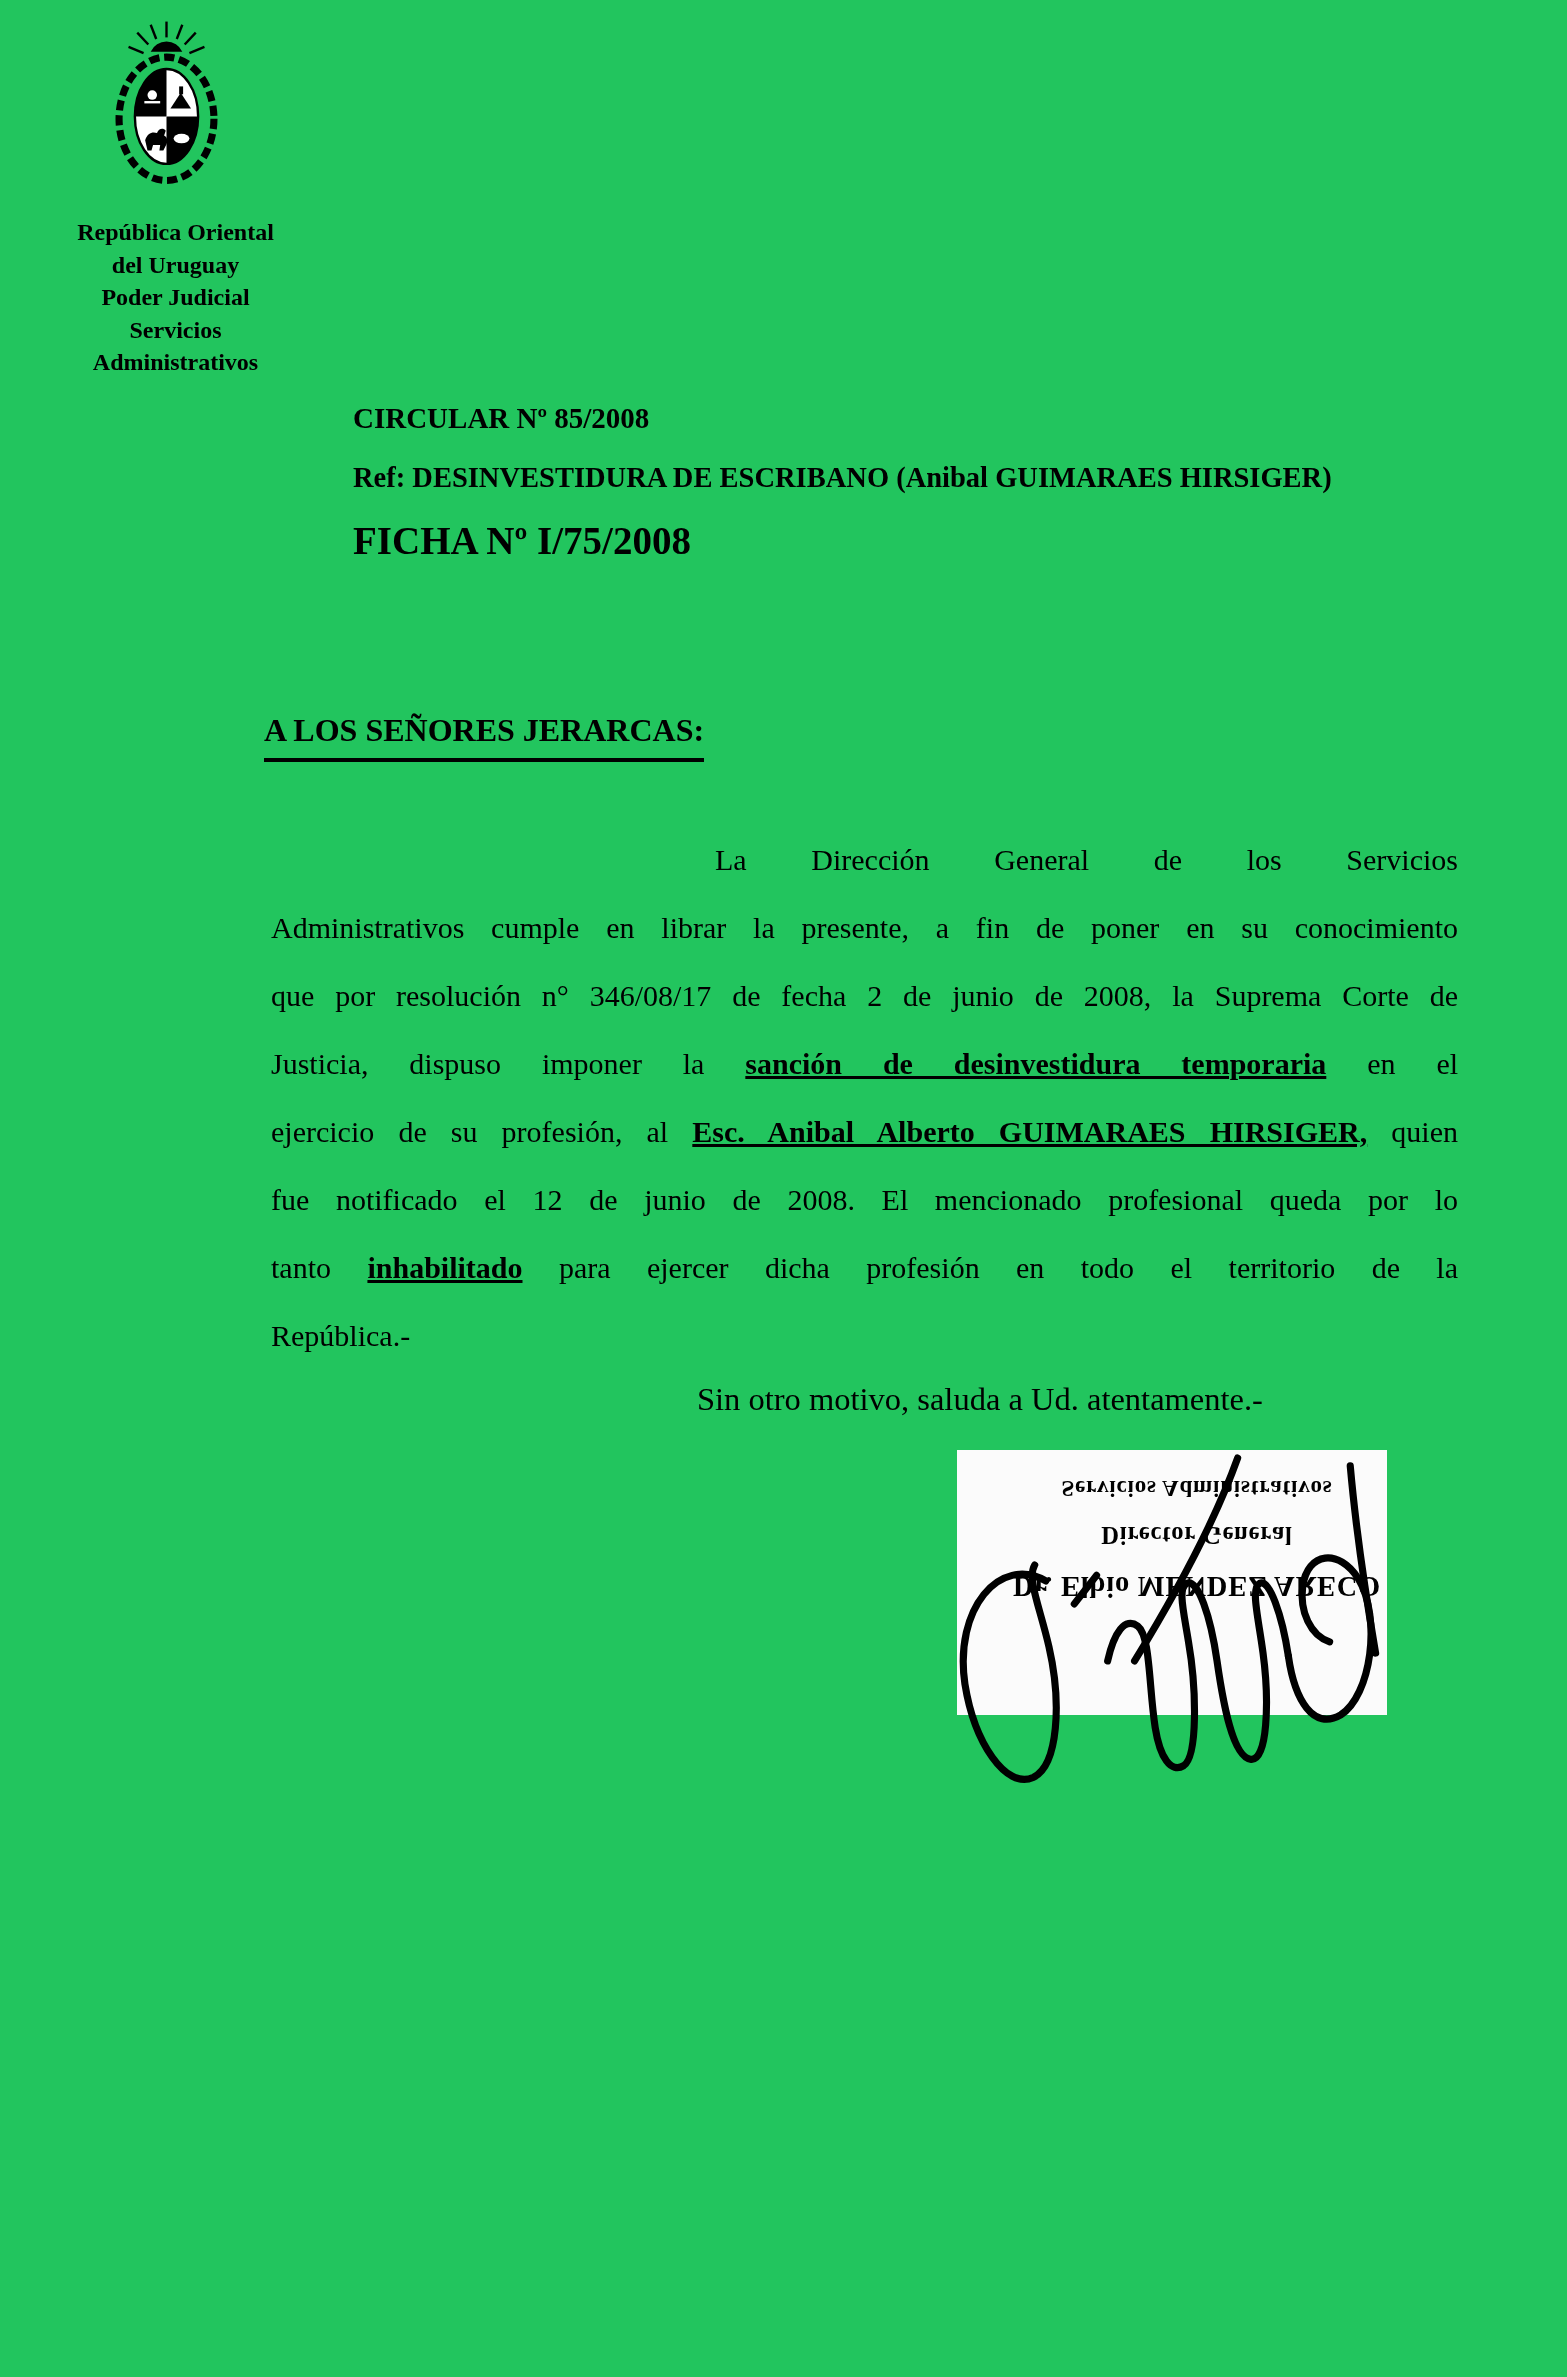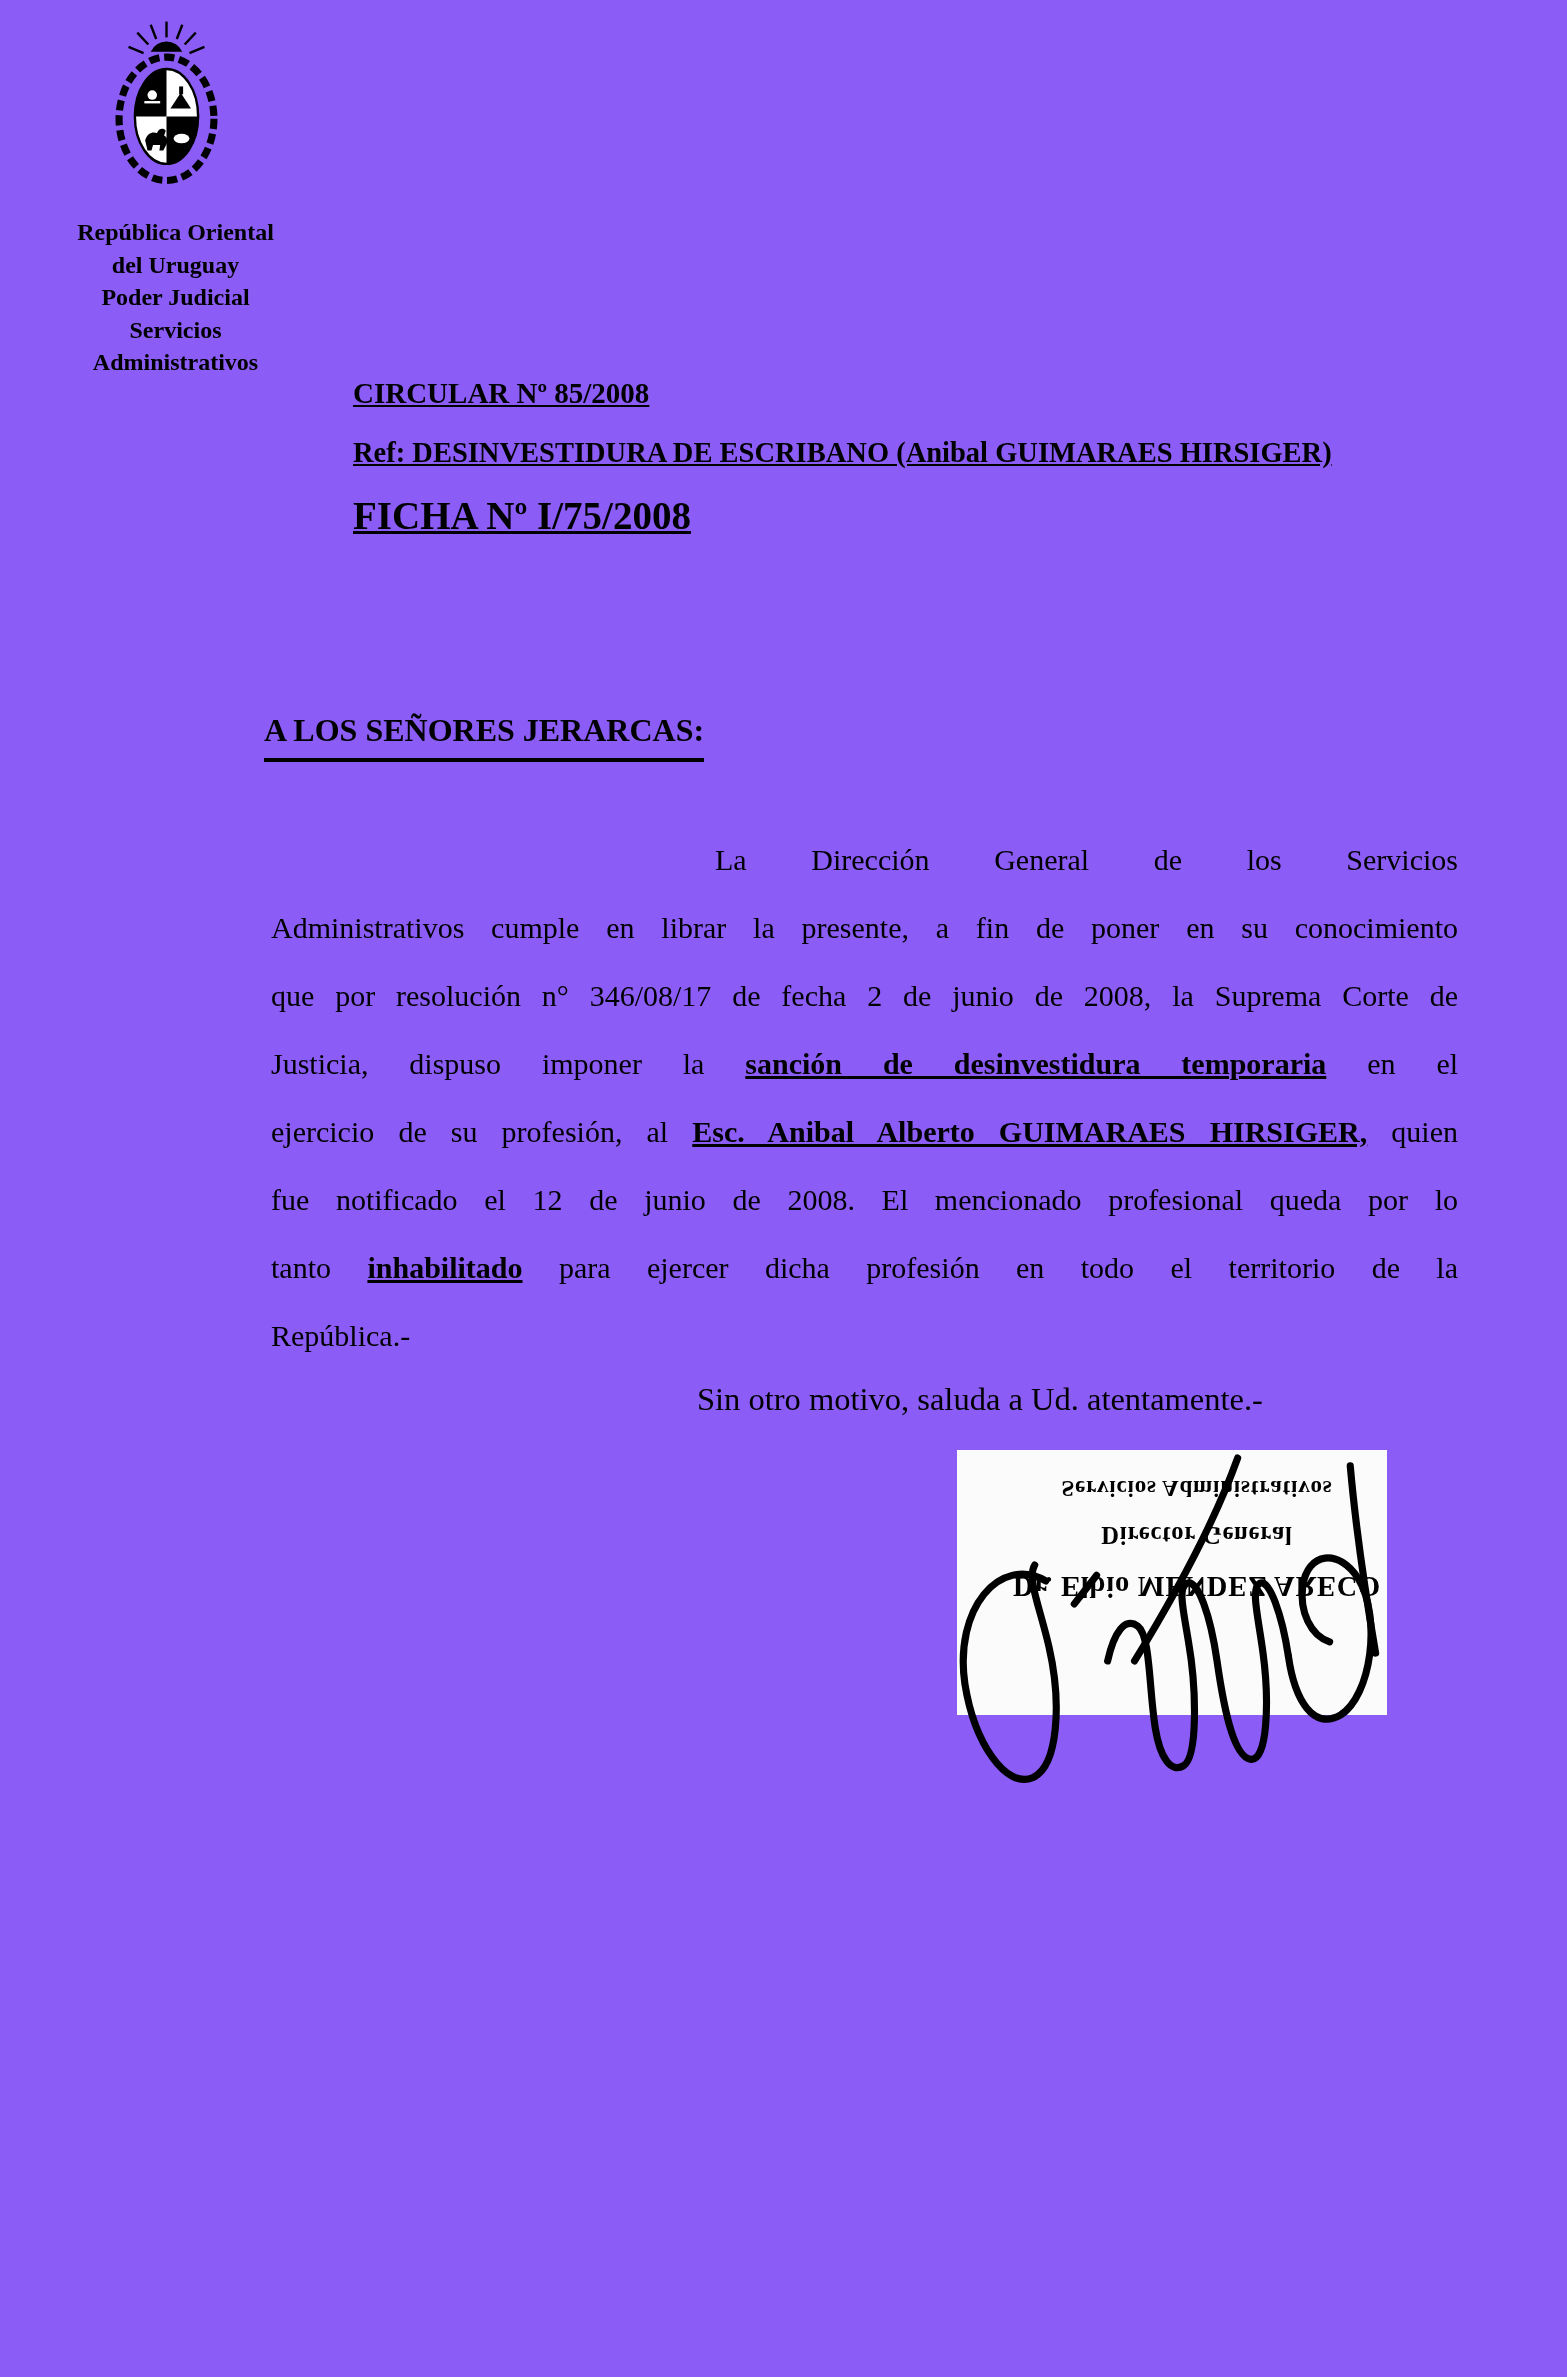--- a/index.html
+++ b/index.html
@@ -1,32 +1,32 @@
 <!DOCTYPE html>
 <html style="font-size:12.7px"><head>
 <meta charset="utf-8">
 <style>
   html,body{margin:0;padding:0;background:#ffffff;}
   .page{
     position:relative;
     width:1568px;
     height:2377px;
-    background:#8b5cf6;
+    background:#22c55e;
     font-family:"Liberation Serif","DejaVu Serif",serif;
     color:#000;
     overflow:hidden;
   }
   
   .emblem{position:absolute;left:107px;top:20px;width:119px;height:170px;}
   .org-block{
     position:absolute;left:41px;top:216px;width:269px;
     text-align:center;font-weight:bold;font-size:24px;line-height:32.5px;
   }
   
-  .refblock{position:absolute;left:353px;top:377px;font-weight:bold;text-decoration:underline;}
+  .refblock{position:absolute;left:353px;top:402px;font-weight:bold;}
   .refblock .l1{font-size:29px;margin-bottom:27px;}
   .refblock .l2{font-size:28.5px;margin-bottom:24px;}
   .refblock .l3{font-size:39px;}
   
   .dateline{position:absolute;right:111px;top:634px;font-size:33px;}
   .salutation{
     position:absolute;left:264px;top:712px;
     font-size:32px;font-weight:bold;
     border-bottom:4px solid #000;padding-bottom:9px;
   }

